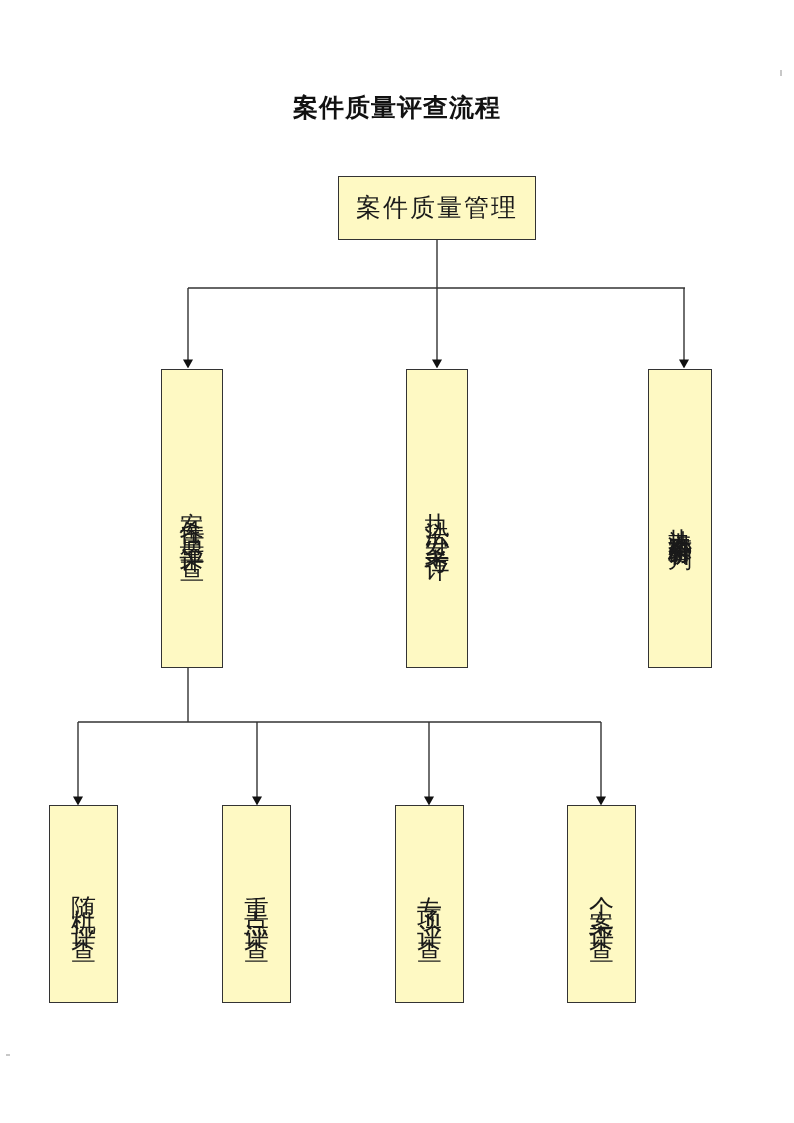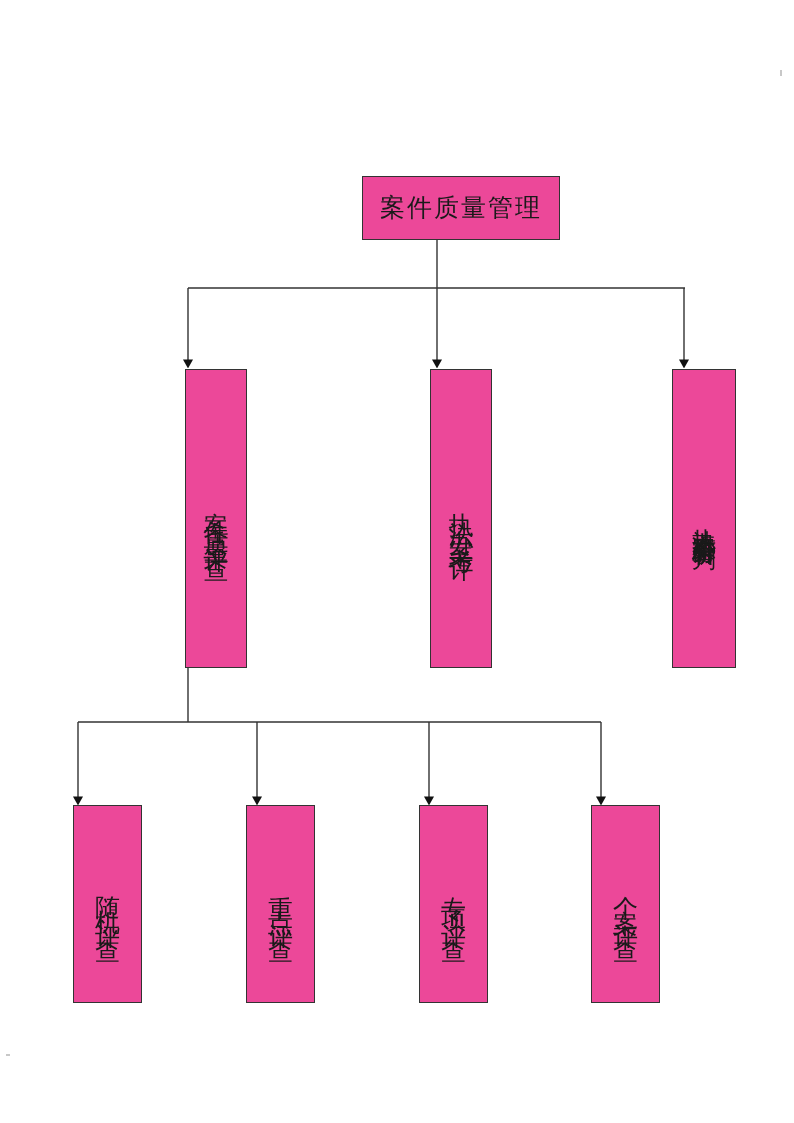--- a/index.html
+++ b/index.html
@@ -47,26 +47,25 @@
     width: 794px;
     height: 1123px;
     pointer-events: none;
   }
 
   
   .node {
     position: absolute;
     box-sizing: border-box;
     border: 1.3px solid #333333;
-    background: #ec4899;
+    background: #fef9c3;
     display: flex;
     align-items: center;
     justify-content: center;
     text-align: center;
-    margin-left: 24px;
   }
 
   .node .label {
     font-family: "Liberation Serif", "DejaVu Serif", serif;
     color: #1a1a1a;
   }
 
   
   .node.horiz .label {
     font-size: 25px;
@@ -99,20 +98,21 @@
   .speck {
     position: absolute;
     background: #c8c8c8;
   }
 </style>
 </head>
 <body>
 
 <div id="canvas">
 
+  <div class="chart-title">案件质量评查流程</div>
 
   <div class="speck" style="left:780px; top:70px; width:2px; height:6px;"></div>
   <div class="speck" style="left:6px; top:1054px; width:4px; height:2px;"></div>
 
   <svg id="edges" viewBox="0 0 794 1123">
     <defs>
       <marker id="arrowhead" markerWidth="9" markerHeight="10" refX="0.6" refY="5" orient="auto" markerUnits="userSpaceOnUse">
         <path d="M0,0 L9,5 L0,10 z" fill="#111111"></path>
       </marker>
     </defs>

